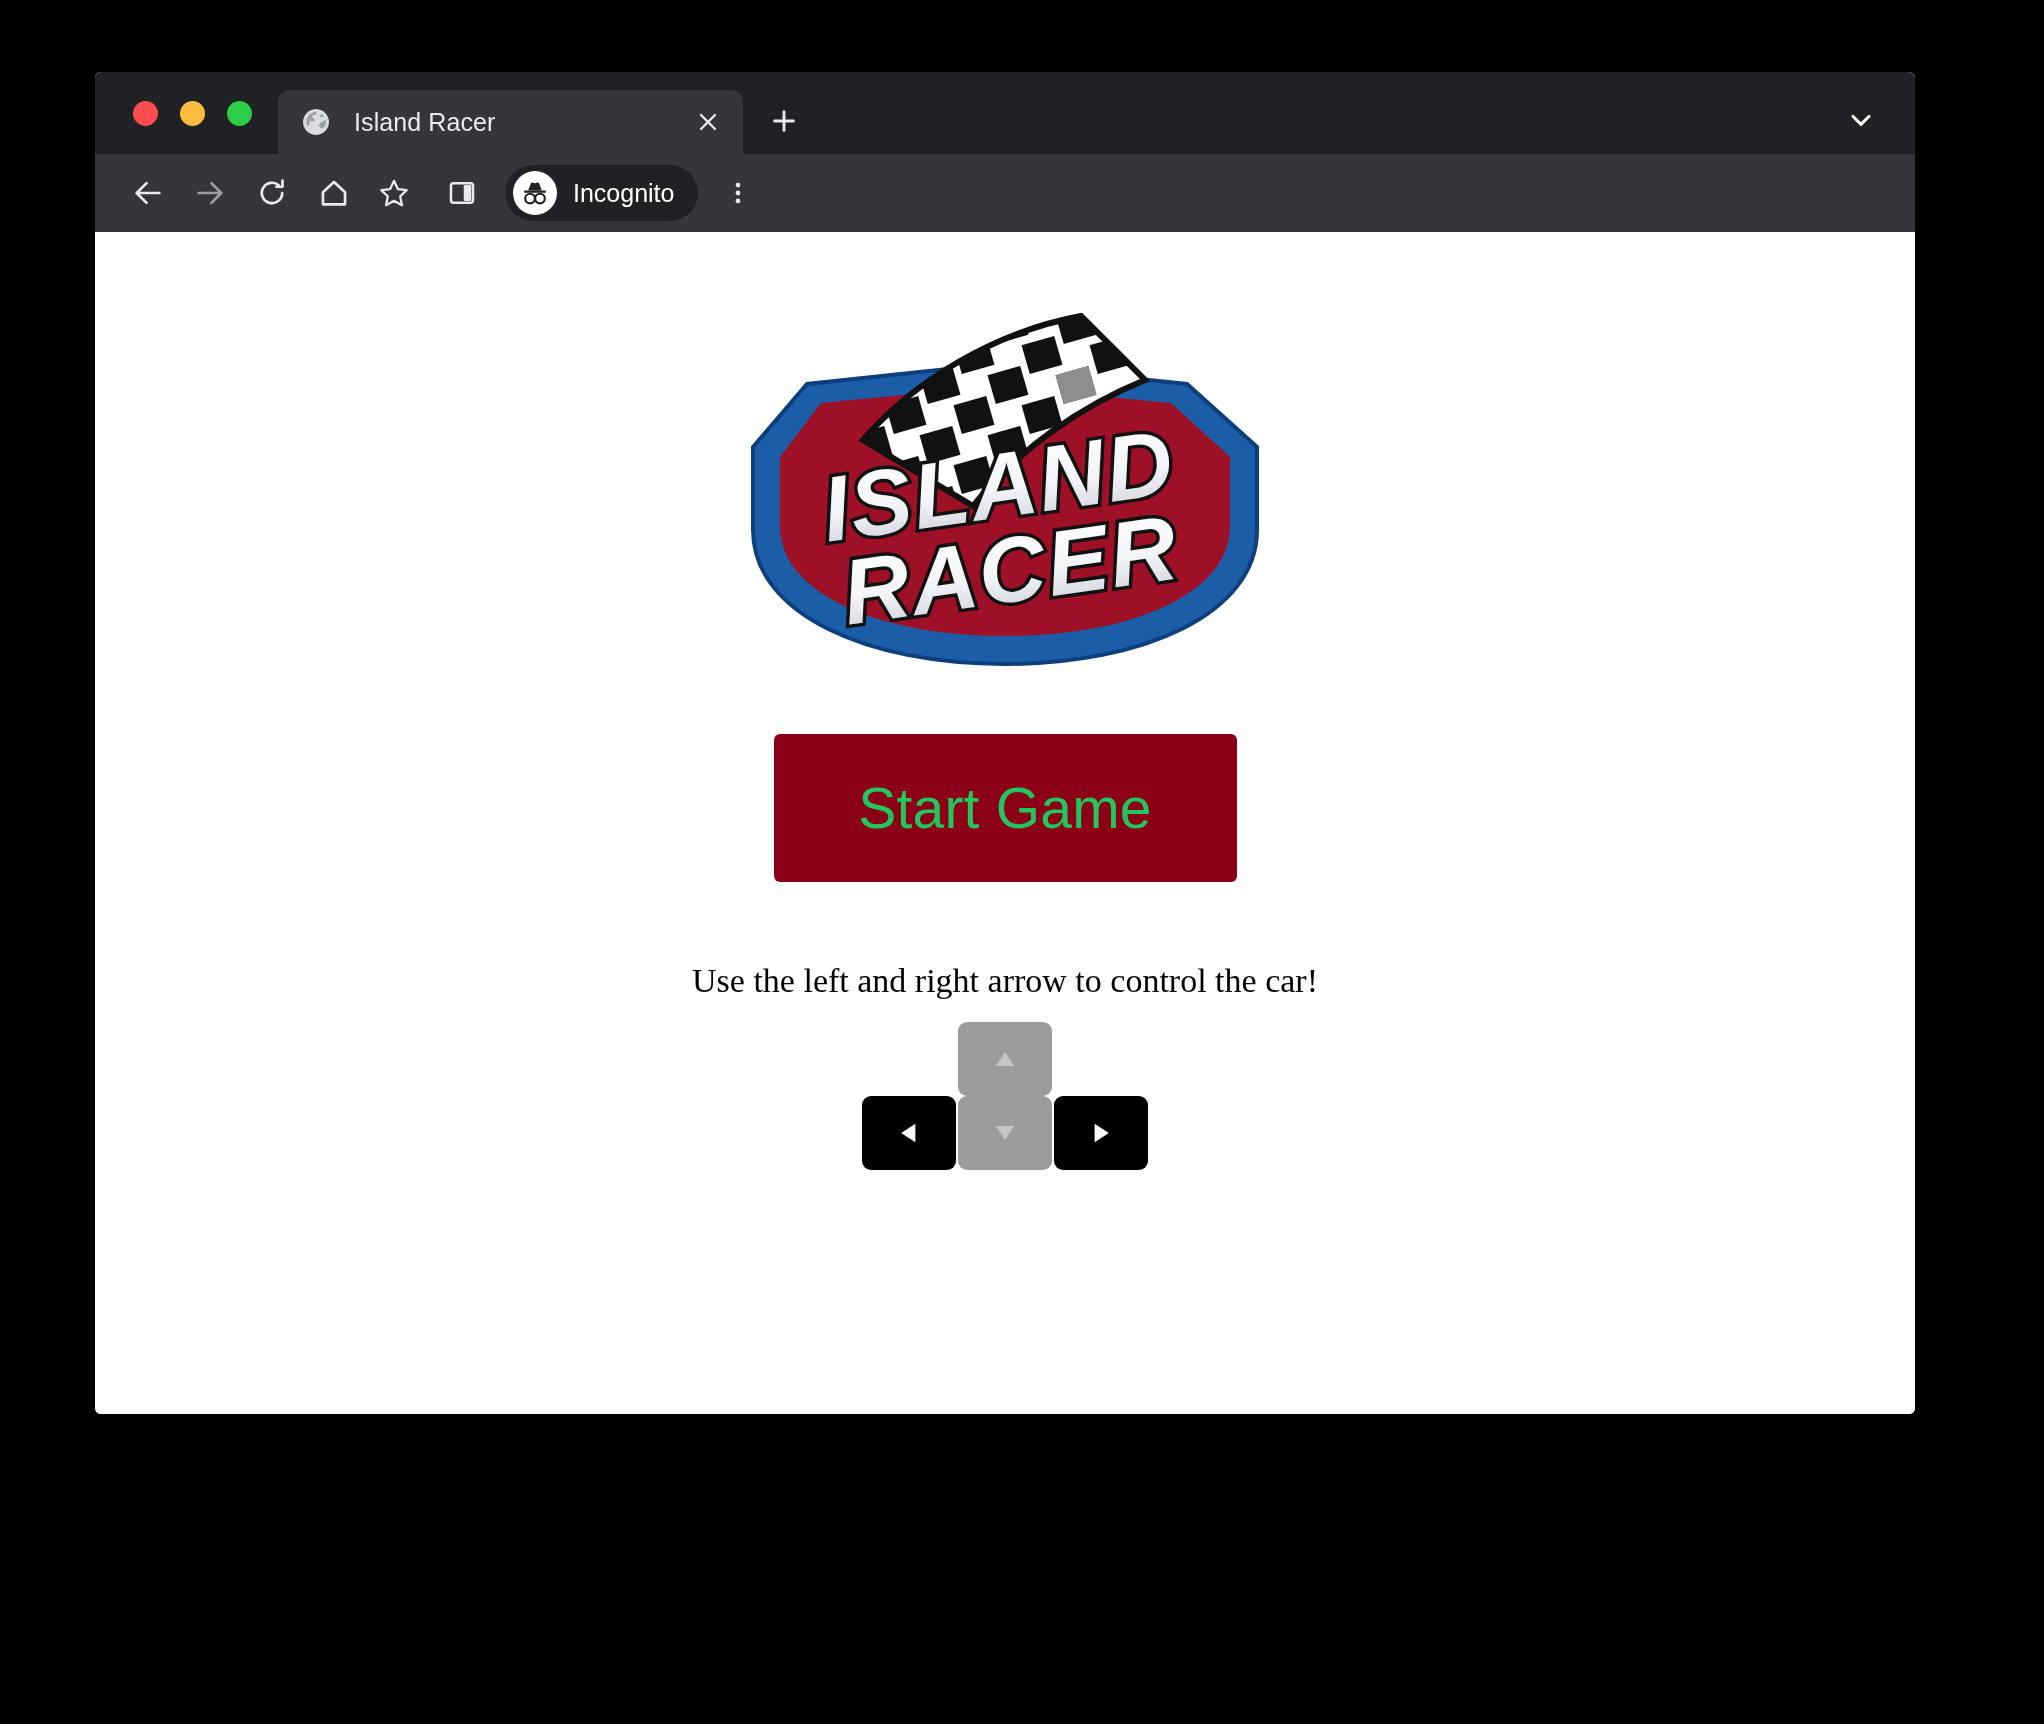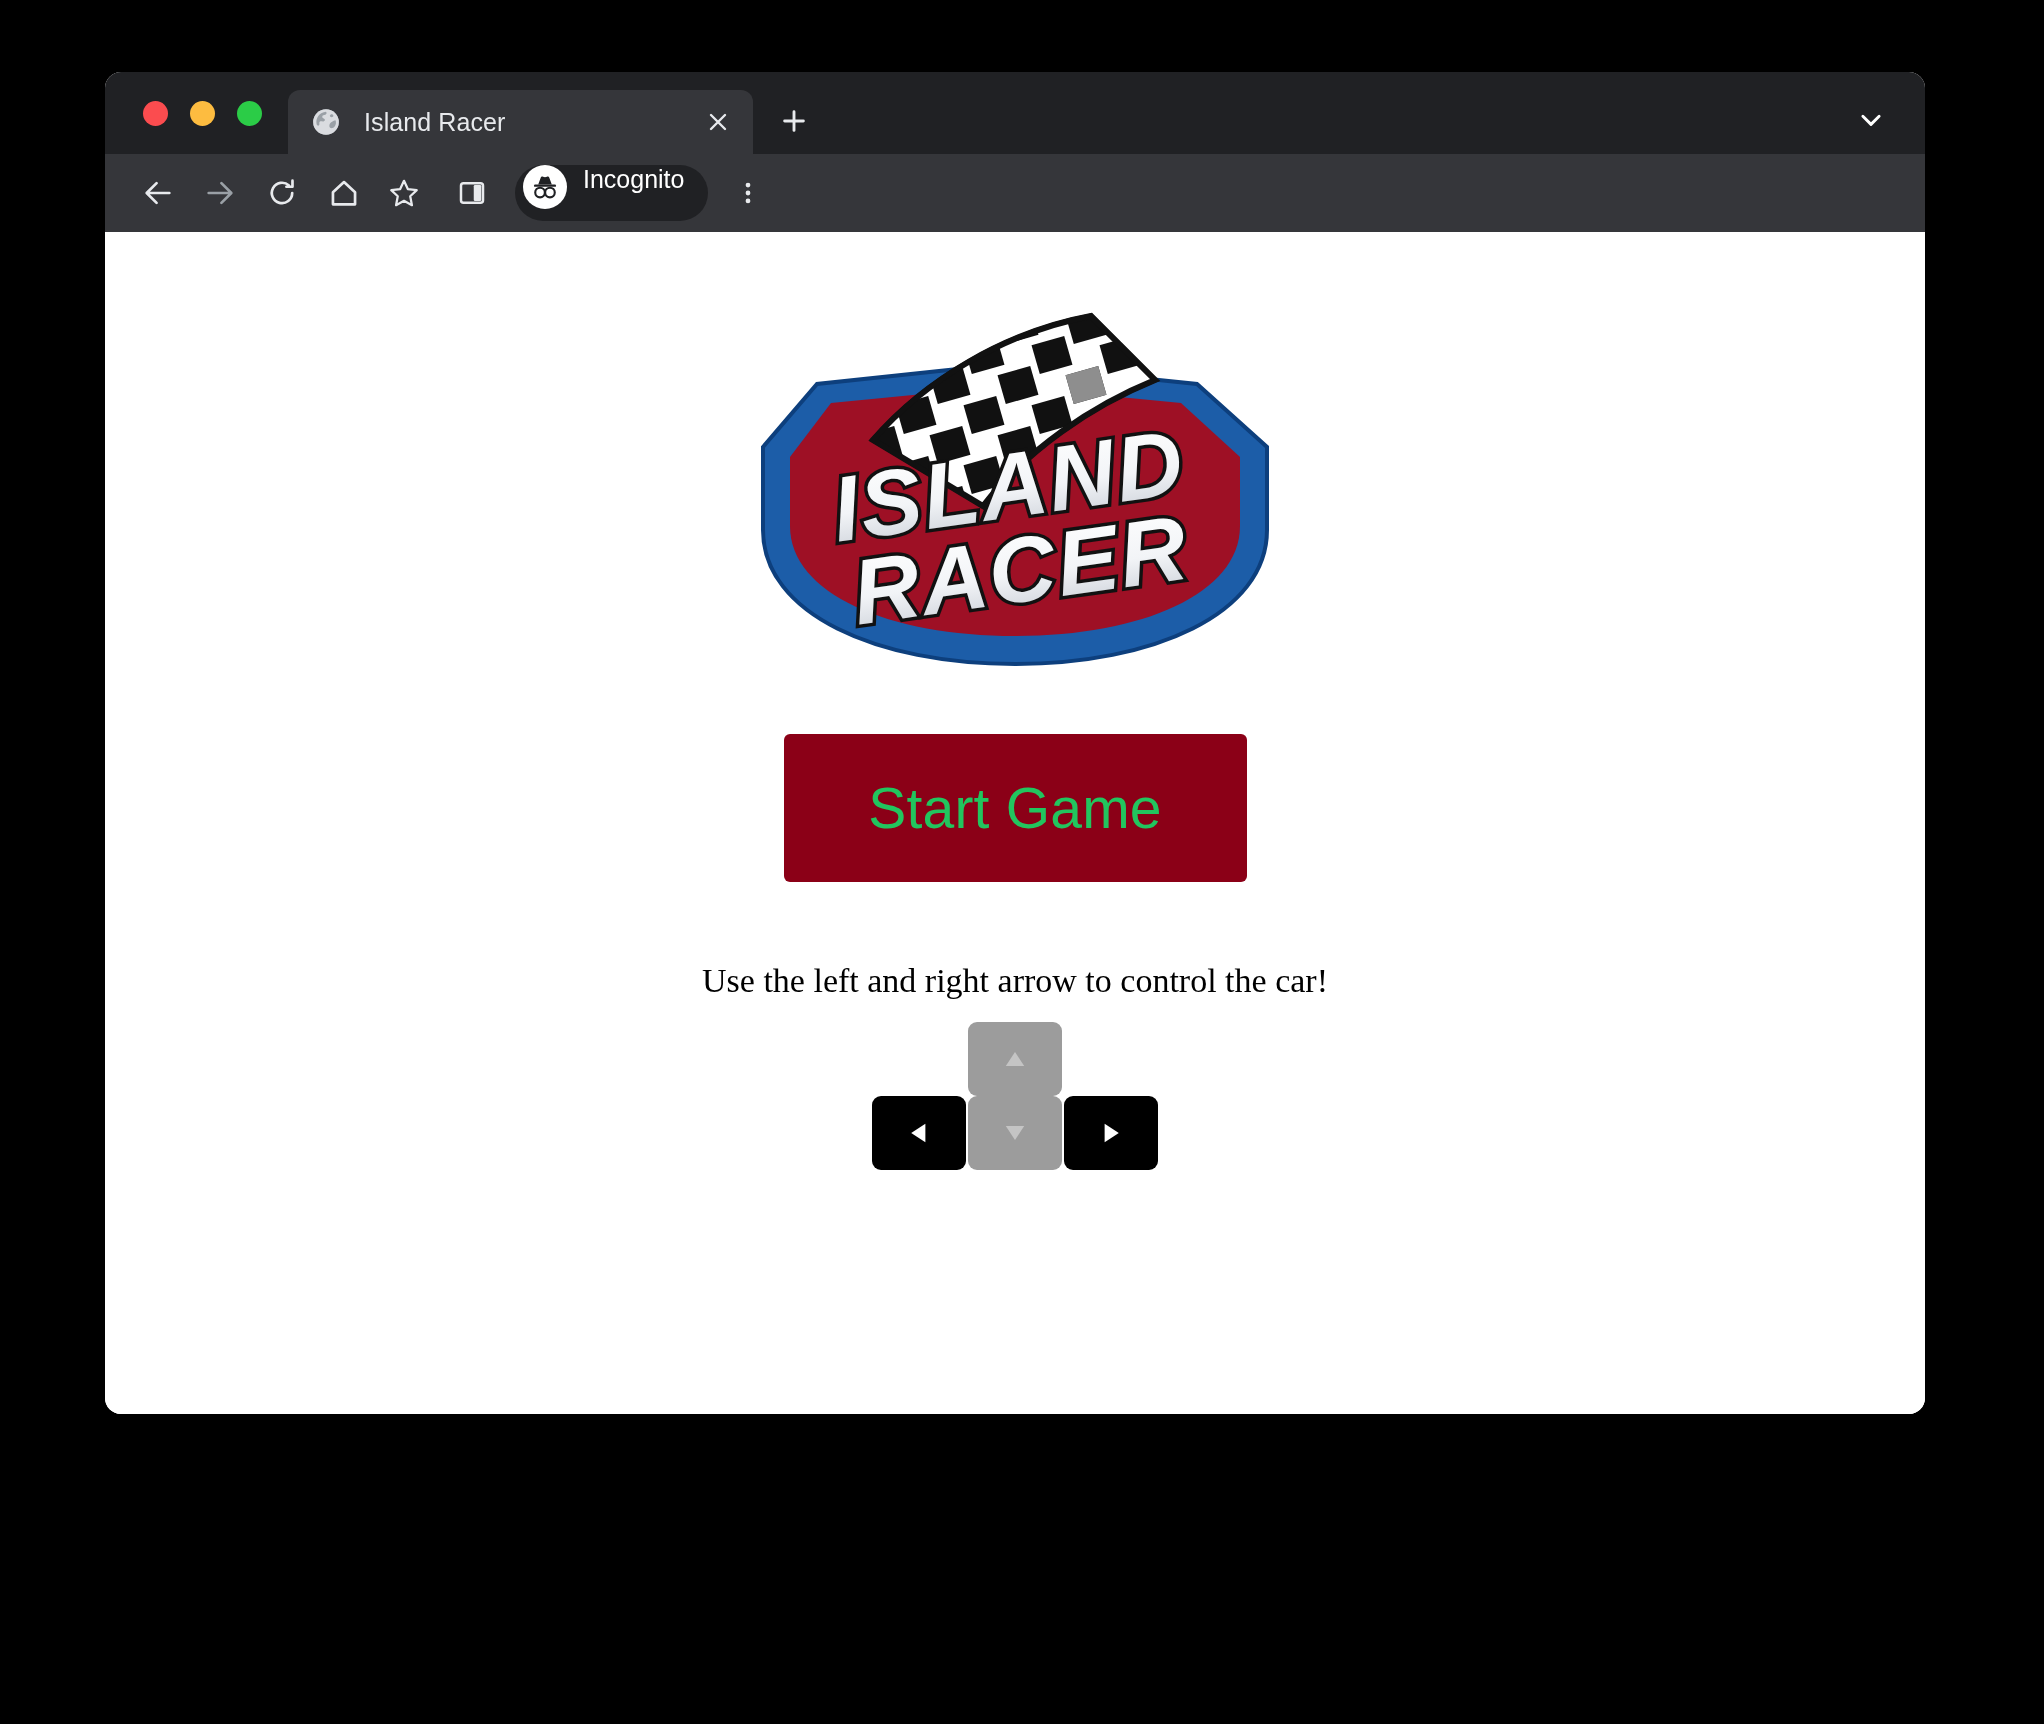--- a/index.html
+++ b/index.html
@@ -10,26 +10,26 @@
   body {
     width: 2044px;
     height: 1724px;
     overflow: hidden;
     font-family: "Liberation Sans", sans-serif;
   }
 
   
   #browser-window {
     position: absolute;
-    left: 105px;
+    left: 95px;
     top: 72px;
     width: 1820px;
     height: 1342px;
     background: #ffffff;
-    border-radius: 16px;
+    border-radius: 6px;
     overflow: hidden;
     box-shadow: 0 6px 26px rgba(0,0,0,0.55);
   }
 
   
   #tab-strip {
     position: relative;
     height: 82px;
     background: #202124;
     display: flex;
@@ -179,20 +179,21 @@
     justify-content: center;
     border-radius: 50%;
     margin-left: 10px;
     cursor: pointer;
   }
   #incognito-chip {
     height: 56px;
     background: #202124;
     border-radius: 28px;
     display: flex;
+    align-items: center;
     padding: 0 24px 0 8px;
     margin-left: 14px;
     flex: 0 0 auto;
     cursor: pointer;
   }
   #incognito-avatar {
     width: 44px;
     height: 44px;
     border-radius: 50%;
     background: #ffffff;

